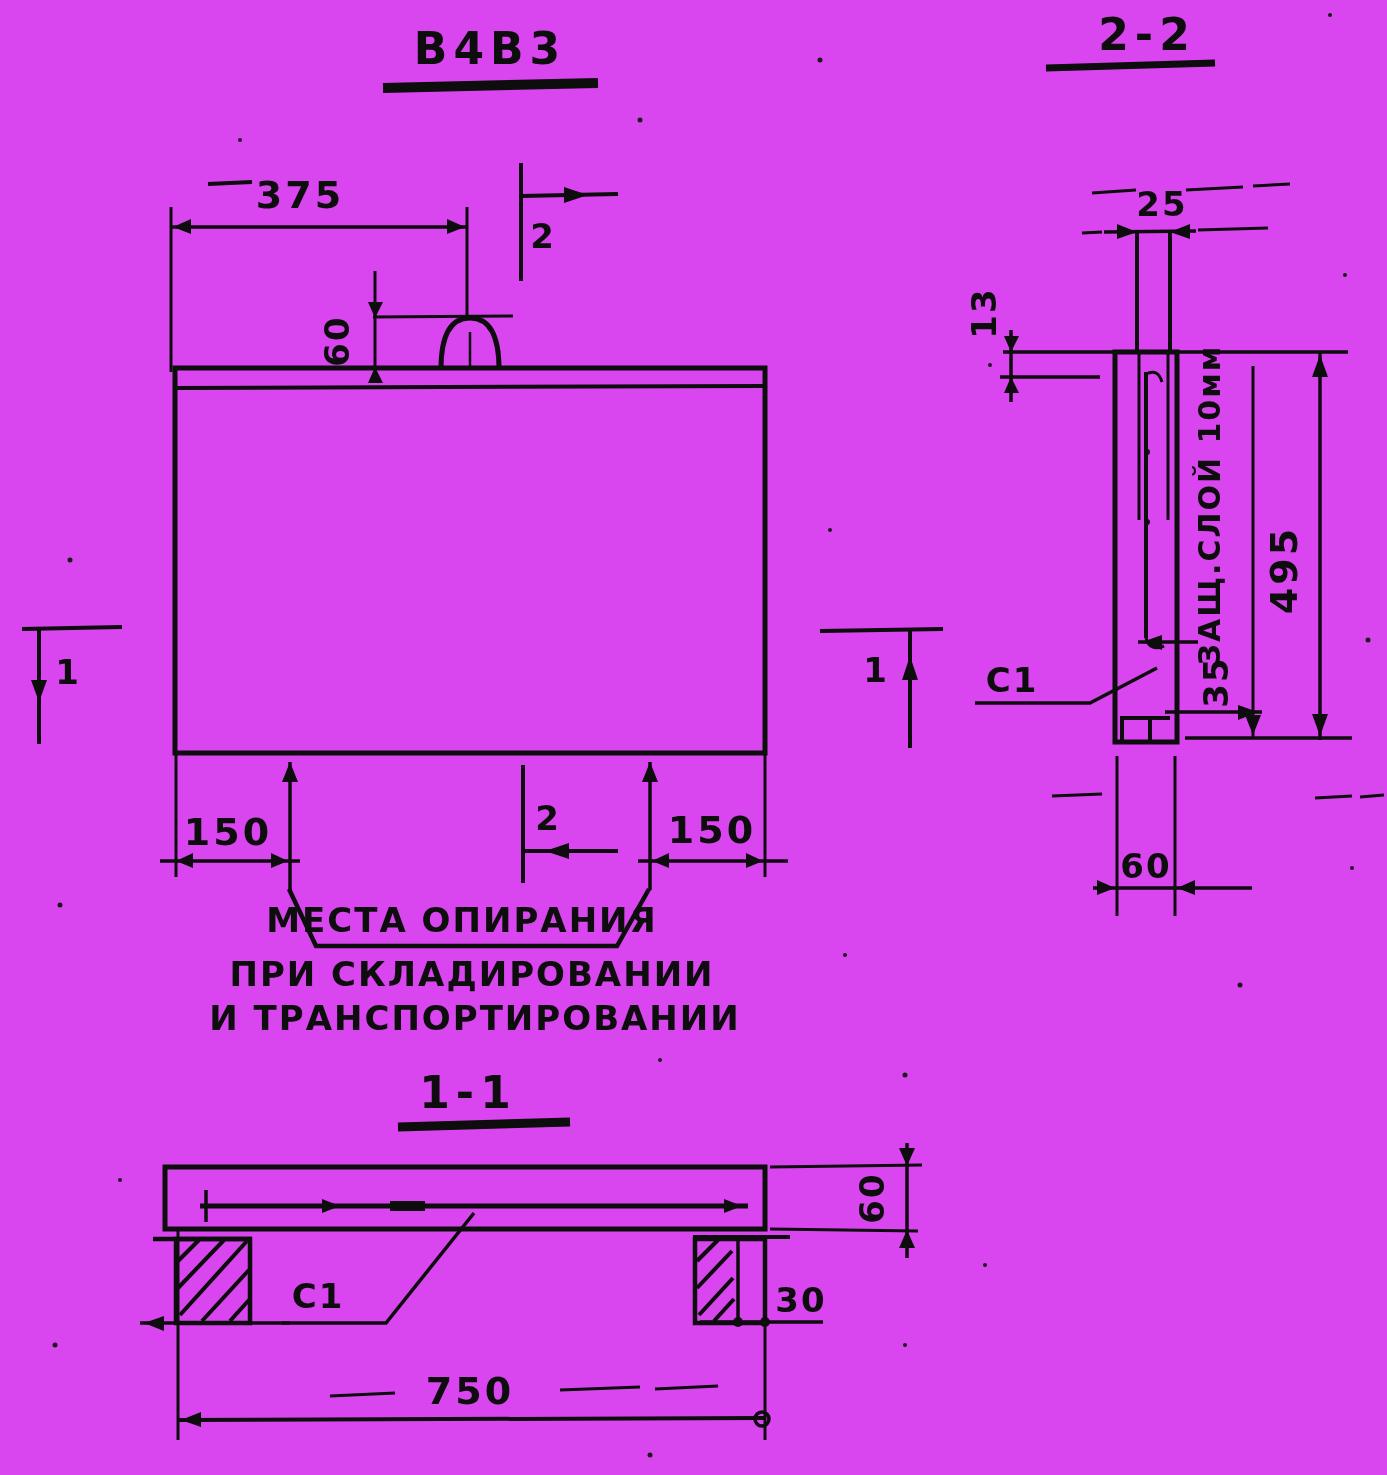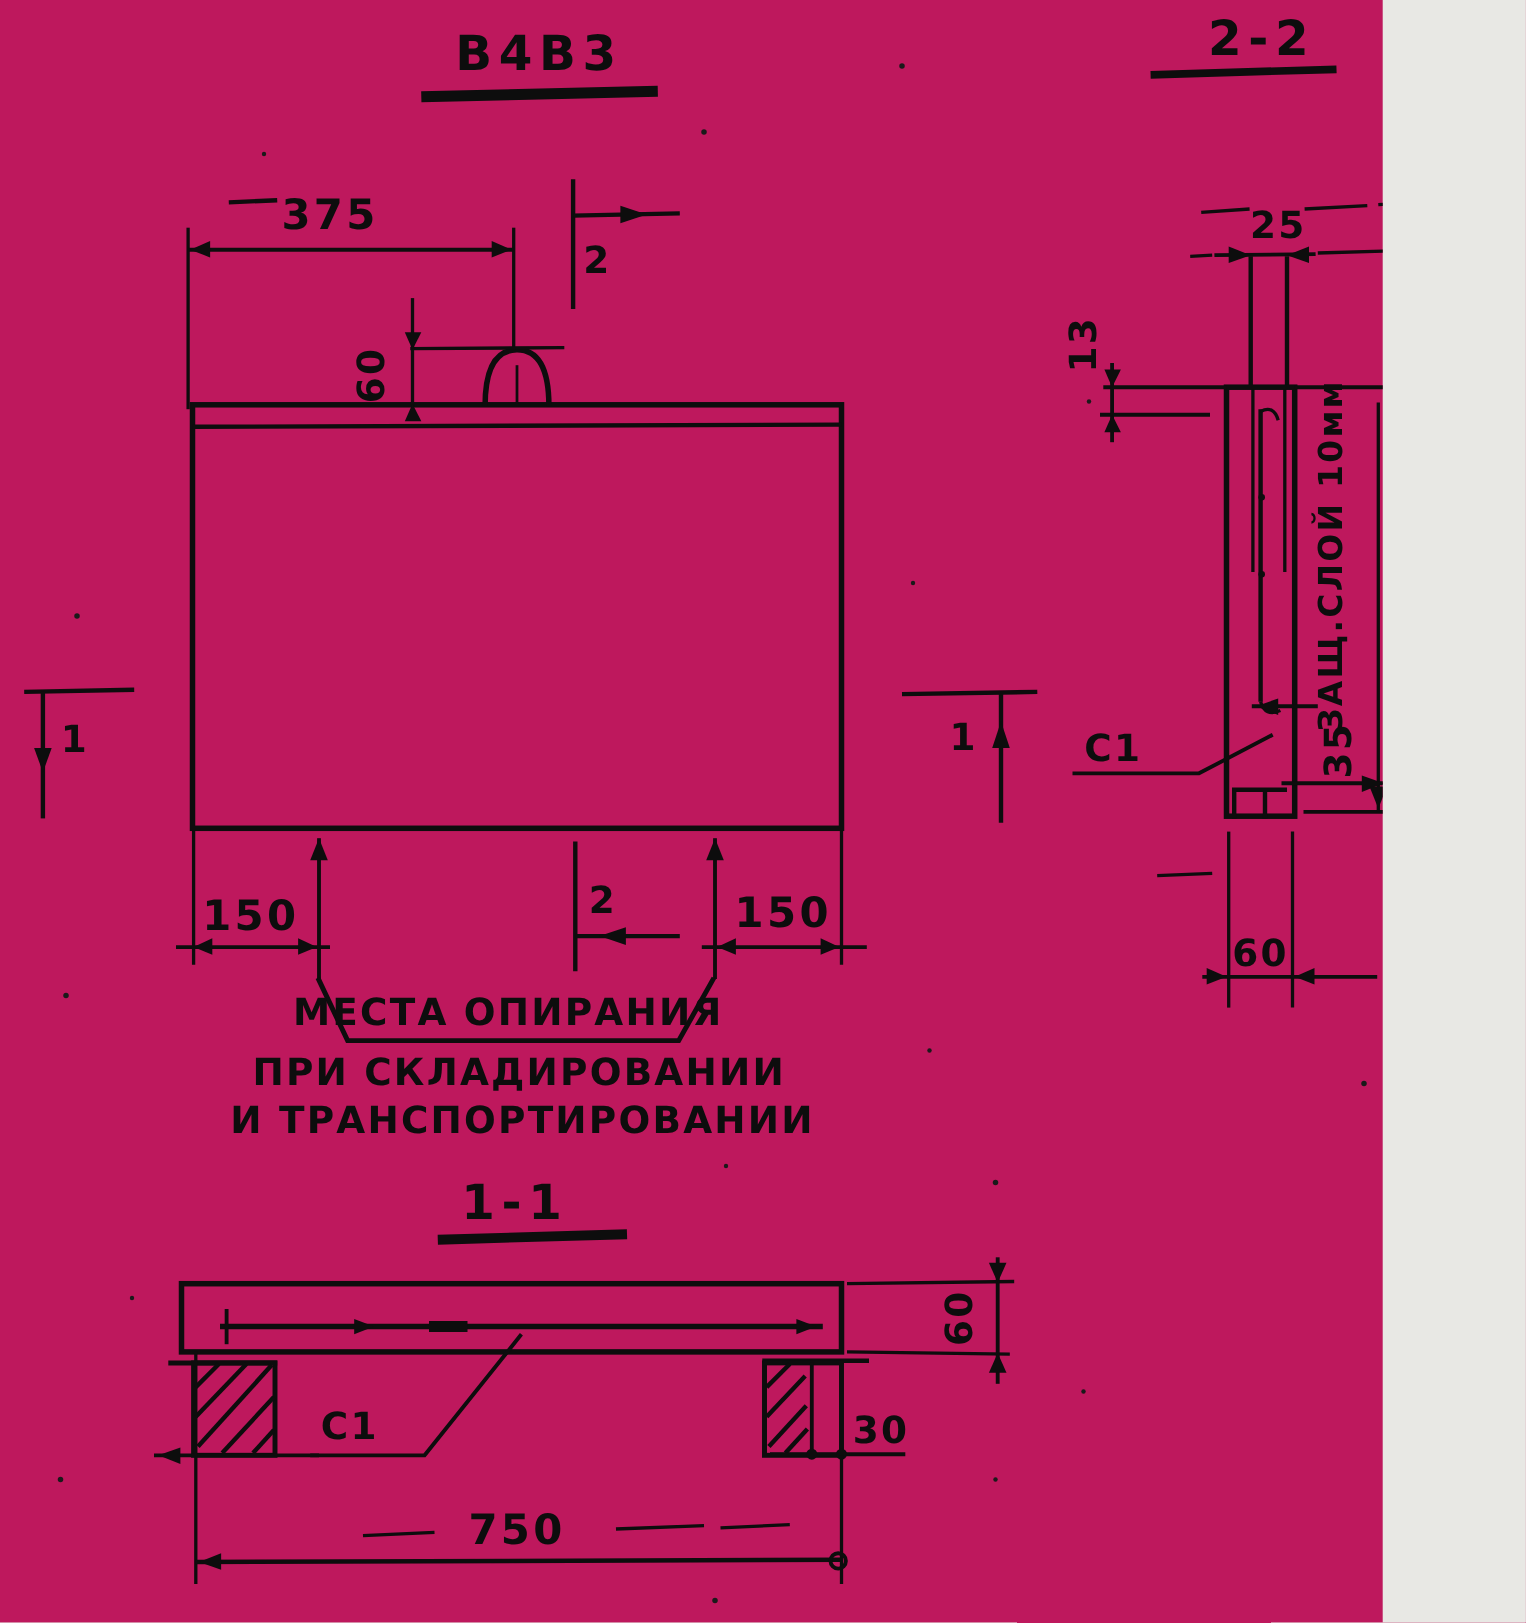--- a/index.html
+++ b/index.html
@@ -1,16 +1,16 @@
 <!DOCTYPE html>
 <html><head>
 <meta charset="utf-8">
 <style>
   html,body{margin:0;padding:0;background:#e8e8e4;}
-  .sheet{position:relative;width:1257px;height:1475px;background:#be185d;overflow:hidden;
+  .sheet{position:relative;width:1387px;height:1475px;background:#d946ef;overflow:hidden;
          font-family:"DejaVu Sans",sans-serif;}
   svg{position:absolute;left:0;top:0;}
   svg text{fill:#0d0d0d;font-family:"DejaVu Sans",sans-serif;font-weight:700;}
   .ln{stroke:#0d0d0d;fill:none;}
   .ar{fill:#0d0d0d;stroke:none;}
   .ttl{font-size:44px;letter-spacing:6px;}
   .dim{font-size:38px;letter-spacing:3px;}
   .dimS{font-size:34px;letter-spacing:2px;}
   .note{font-size:34px;letter-spacing:2px;}
 </style>

